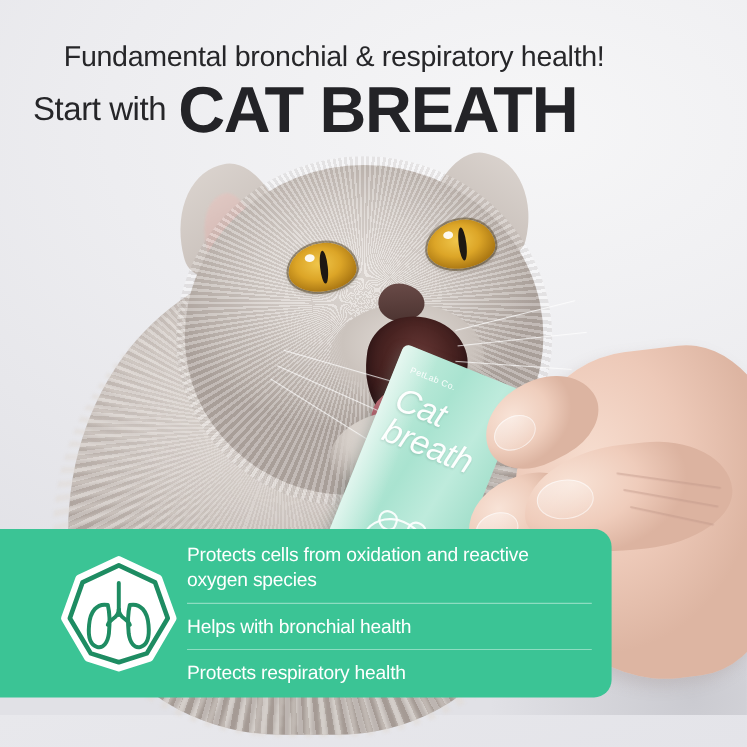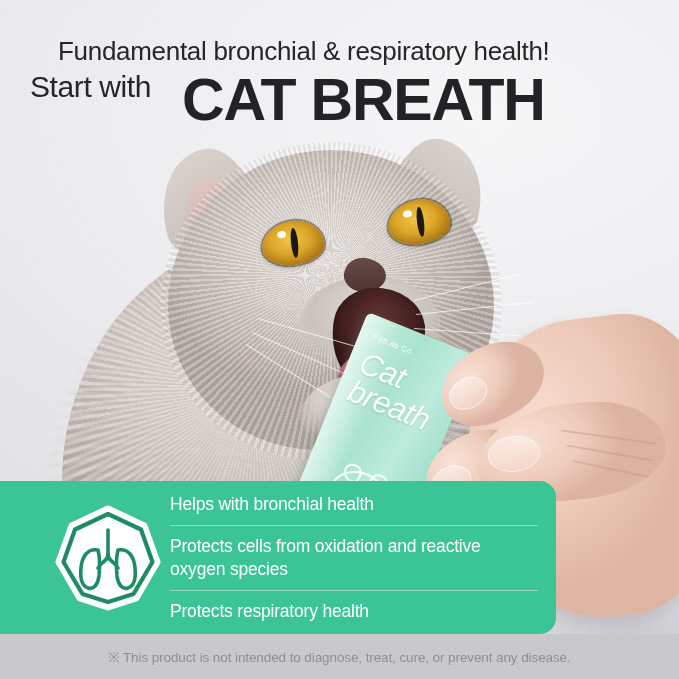--- a/index.html
+++ b/index.html
@@ -13,21 +13,21 @@
     background:linear-gradient(160deg,#F1F1F3 0%,#ECECEF 40%,#E4E4E9 100%);
   }
 
   
   .headline{position:absolute;left:30px;top:34px;z-index:40;}
   .hl-line1{
     font-size:26px;line-height:34px;color:#262629;letter-spacing:-0.3px;
     white-space:nowrap;
     margin-left:28px;
   }
-  .hl-line2{display:flex;align-items:flex-start;margin-top:2px;white-space:nowrap;gap:20px;}
+  .hl-line2{display:flex;align-items:center;margin-top:2px;white-space:nowrap;}
   .hl-start{font-size:30px;color:#262629;letter-spacing:-0.4px;}
   .hl-big{
     font-size:59px;font-weight:bold;color:#232327;letter-spacing:-1.2px;
     margin-left:11px;line-height:60px;
   }
 
   
   .photo{position:absolute;left:0;top:0;width:679px;height:650px;z-index:10;}
 
   
@@ -338,23 +338,20 @@
         <g fill="none" stroke="#1E8C62" stroke-width="3.6" stroke-linecap="round" stroke-linejoin="round">
           <line x1="54" y1="26" x2="54" y2="55"></line>
           <path d="M54 50 C54 58 46 58 44 64"></path>
           <path d="M54 50 C54 58 62 58 64 64"></path>
           <path d="M44 46 C34 44 28 52 27 64 C26 74 28 82 34 84 C40 86 44 80 45 72 C46 62 46 54 44 46 Z"></path>
           <path d="M64 46 C74 44 80 52 81 64 C82 74 80 82 74 84 C68 86 64 80 63 72 C62 62 62 54 64 46 Z"></path>
         </g>
       </svg>
     </div>
     <div class="benefits">
+      <div class="benefit">Protects cells from oxidation and reactive oxygen species</div>
       <div class="benefit">Helps with bronchial health</div>
-      <div class="benefit">Protects cells from oxidation and reactive oxygen species</div>
       <div class="benefit">Protects respiratory health</div>
     </div>
   </div>
 
-  <div class="disclaimer-band">
-    <div class="disclaimer">※ This product is not intended to diagnose, treat, cure, or prevent any disease.</div>
-  </div>
 
 </div>
 
 </body></html>

